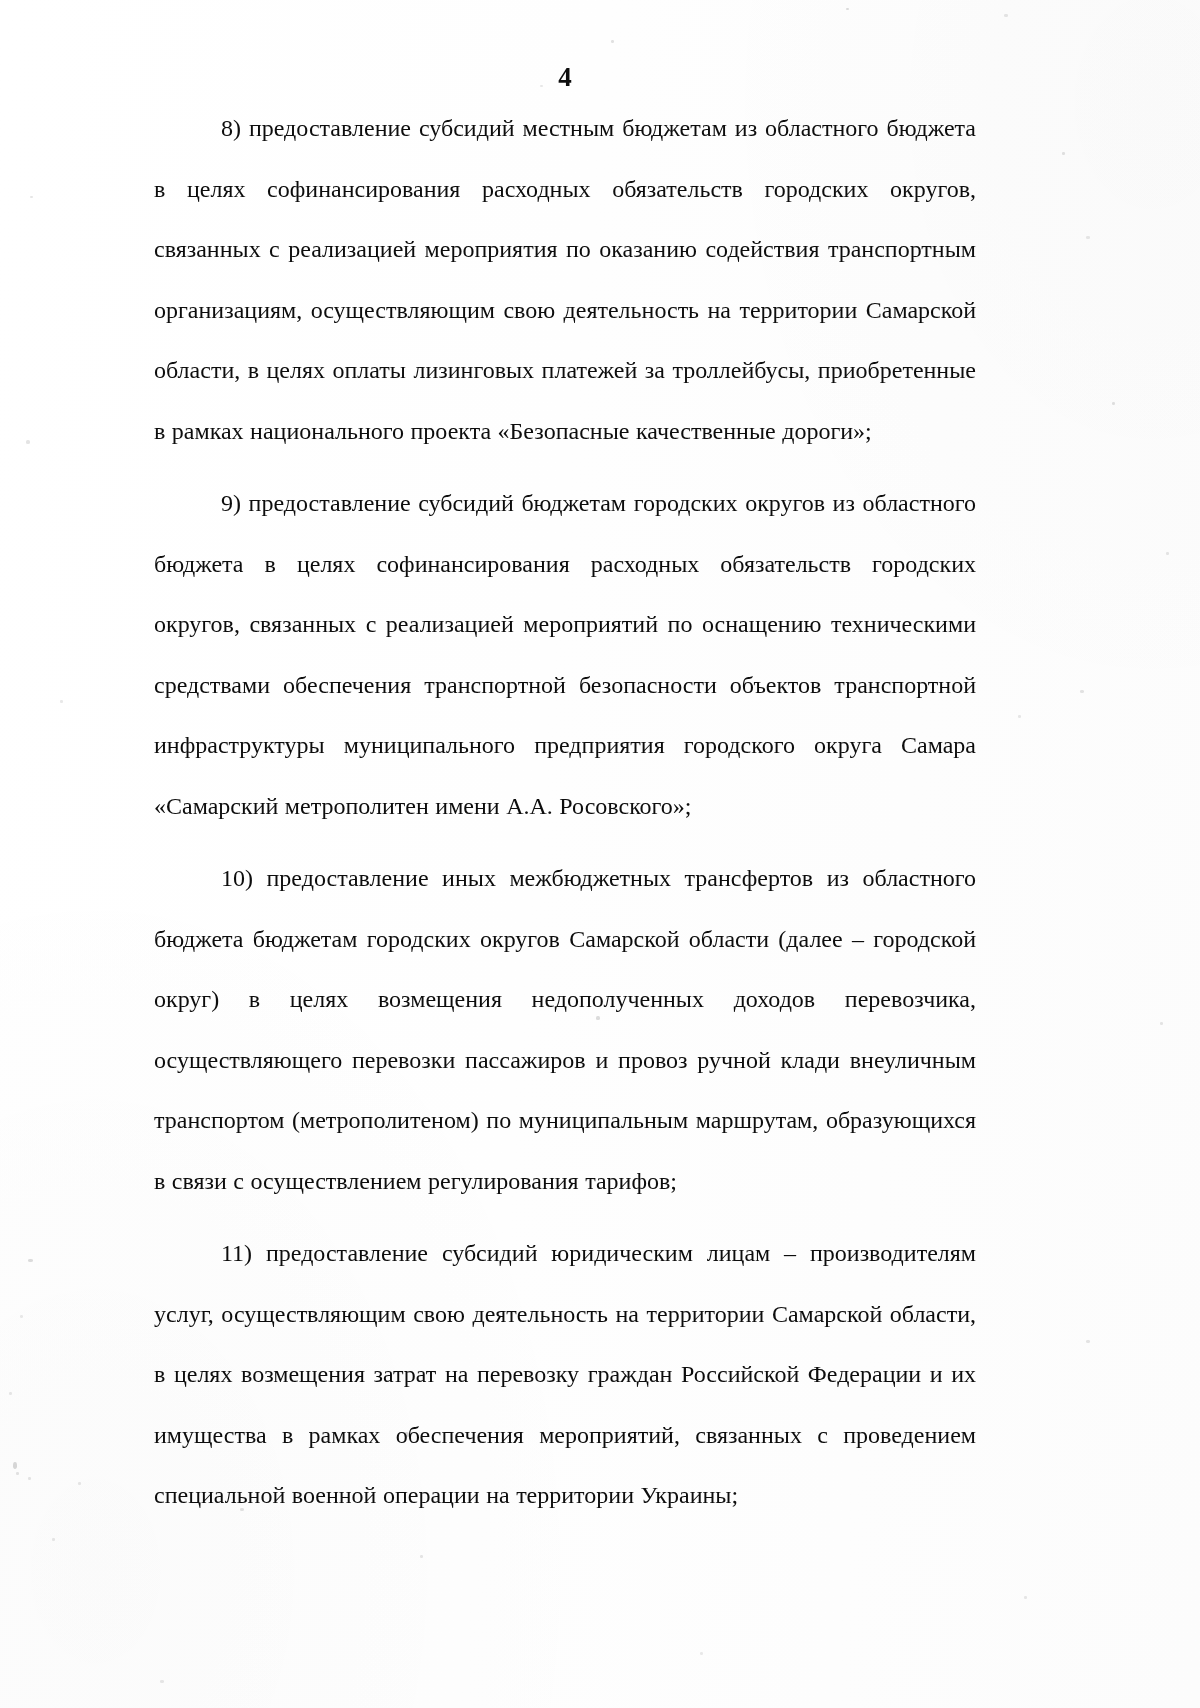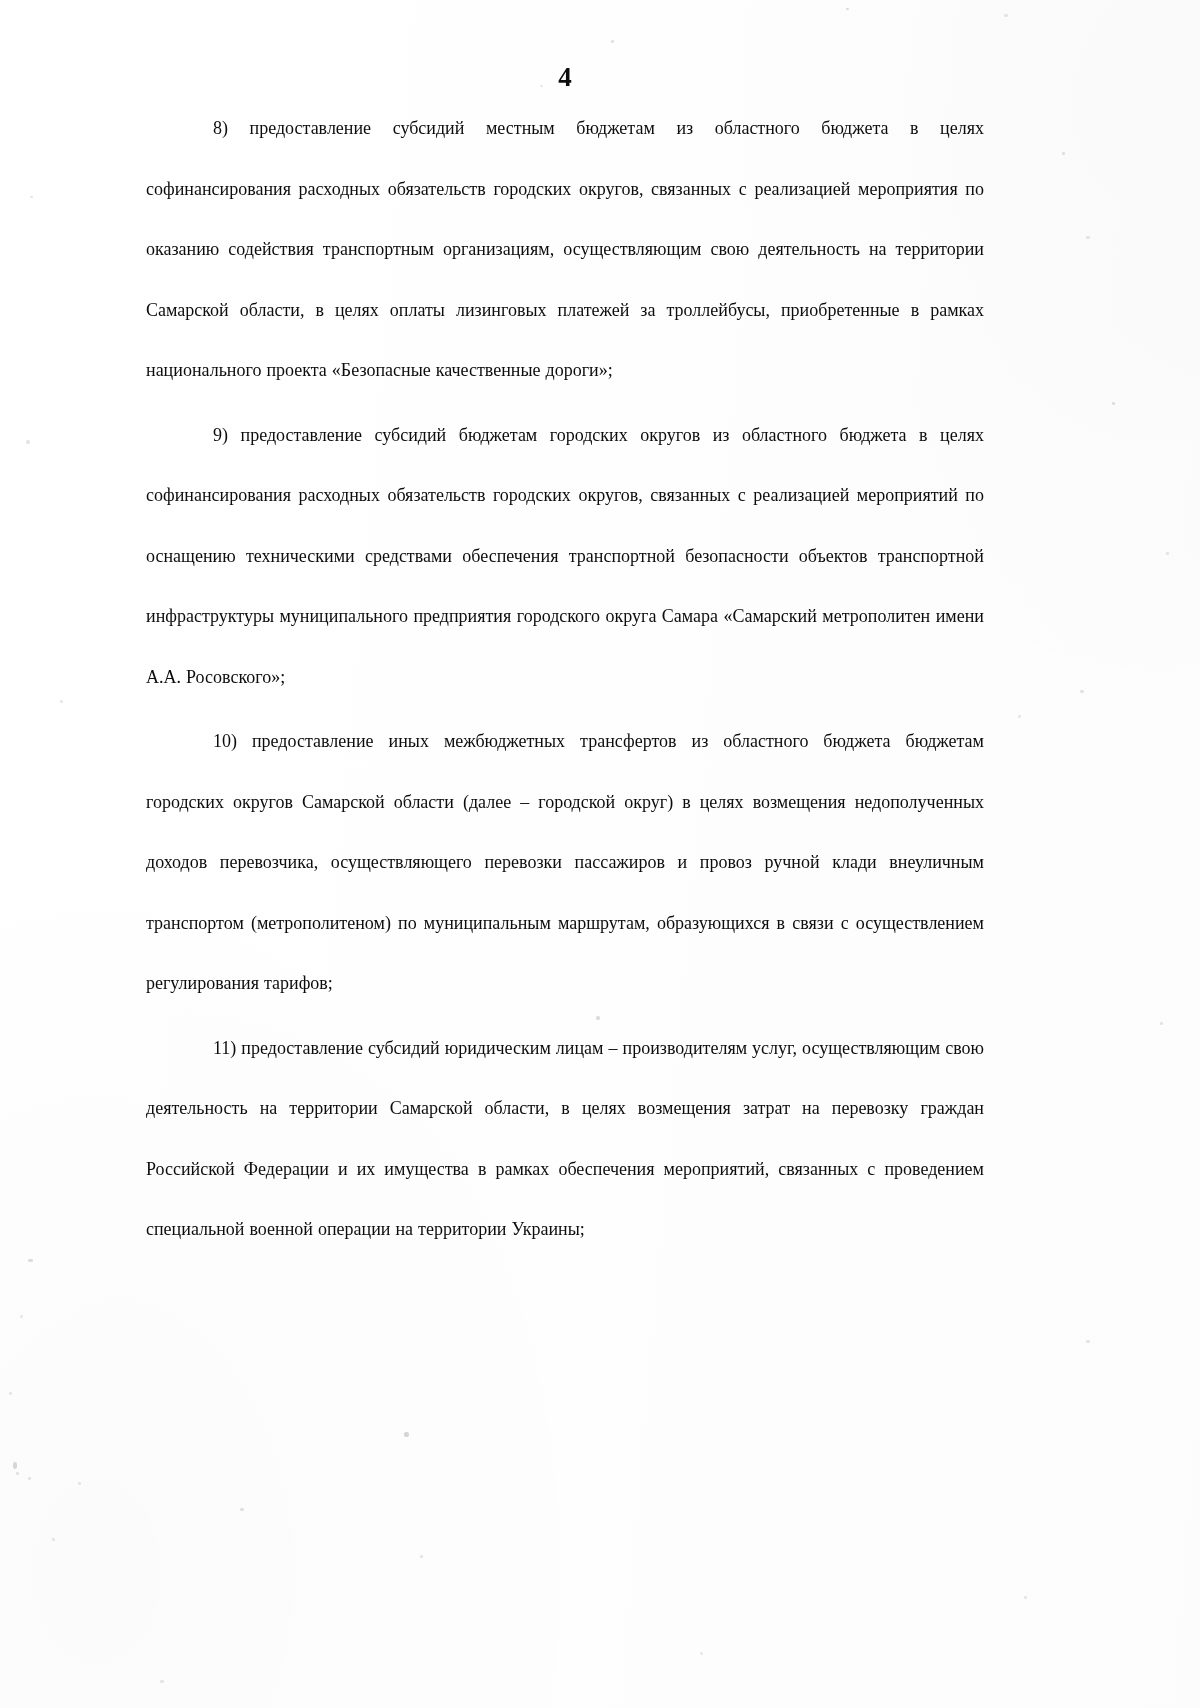--- a/index.html
+++ b/index.html
@@ -48,23 +48,23 @@
     font-weight: bold;
     font-size: 27px;
     line-height: 1;
     margin-top: 64px;
     margin-bottom: 0;
     letter-spacing: 0;
   }
   .para {
     text-align: justify;
     text-align-last: left;
-    font-size: 18px;
+    font-size: 24px;
     line-height: 60.5px;
-    margin: 4px;
+    margin: 12px;
     text-indent: 67px;
     word-spacing: 0.5px;
     hyphens: none;
   }
   .para.first {
     margin-top: 7px;
   }
 </style>
 </head>
 <body>

